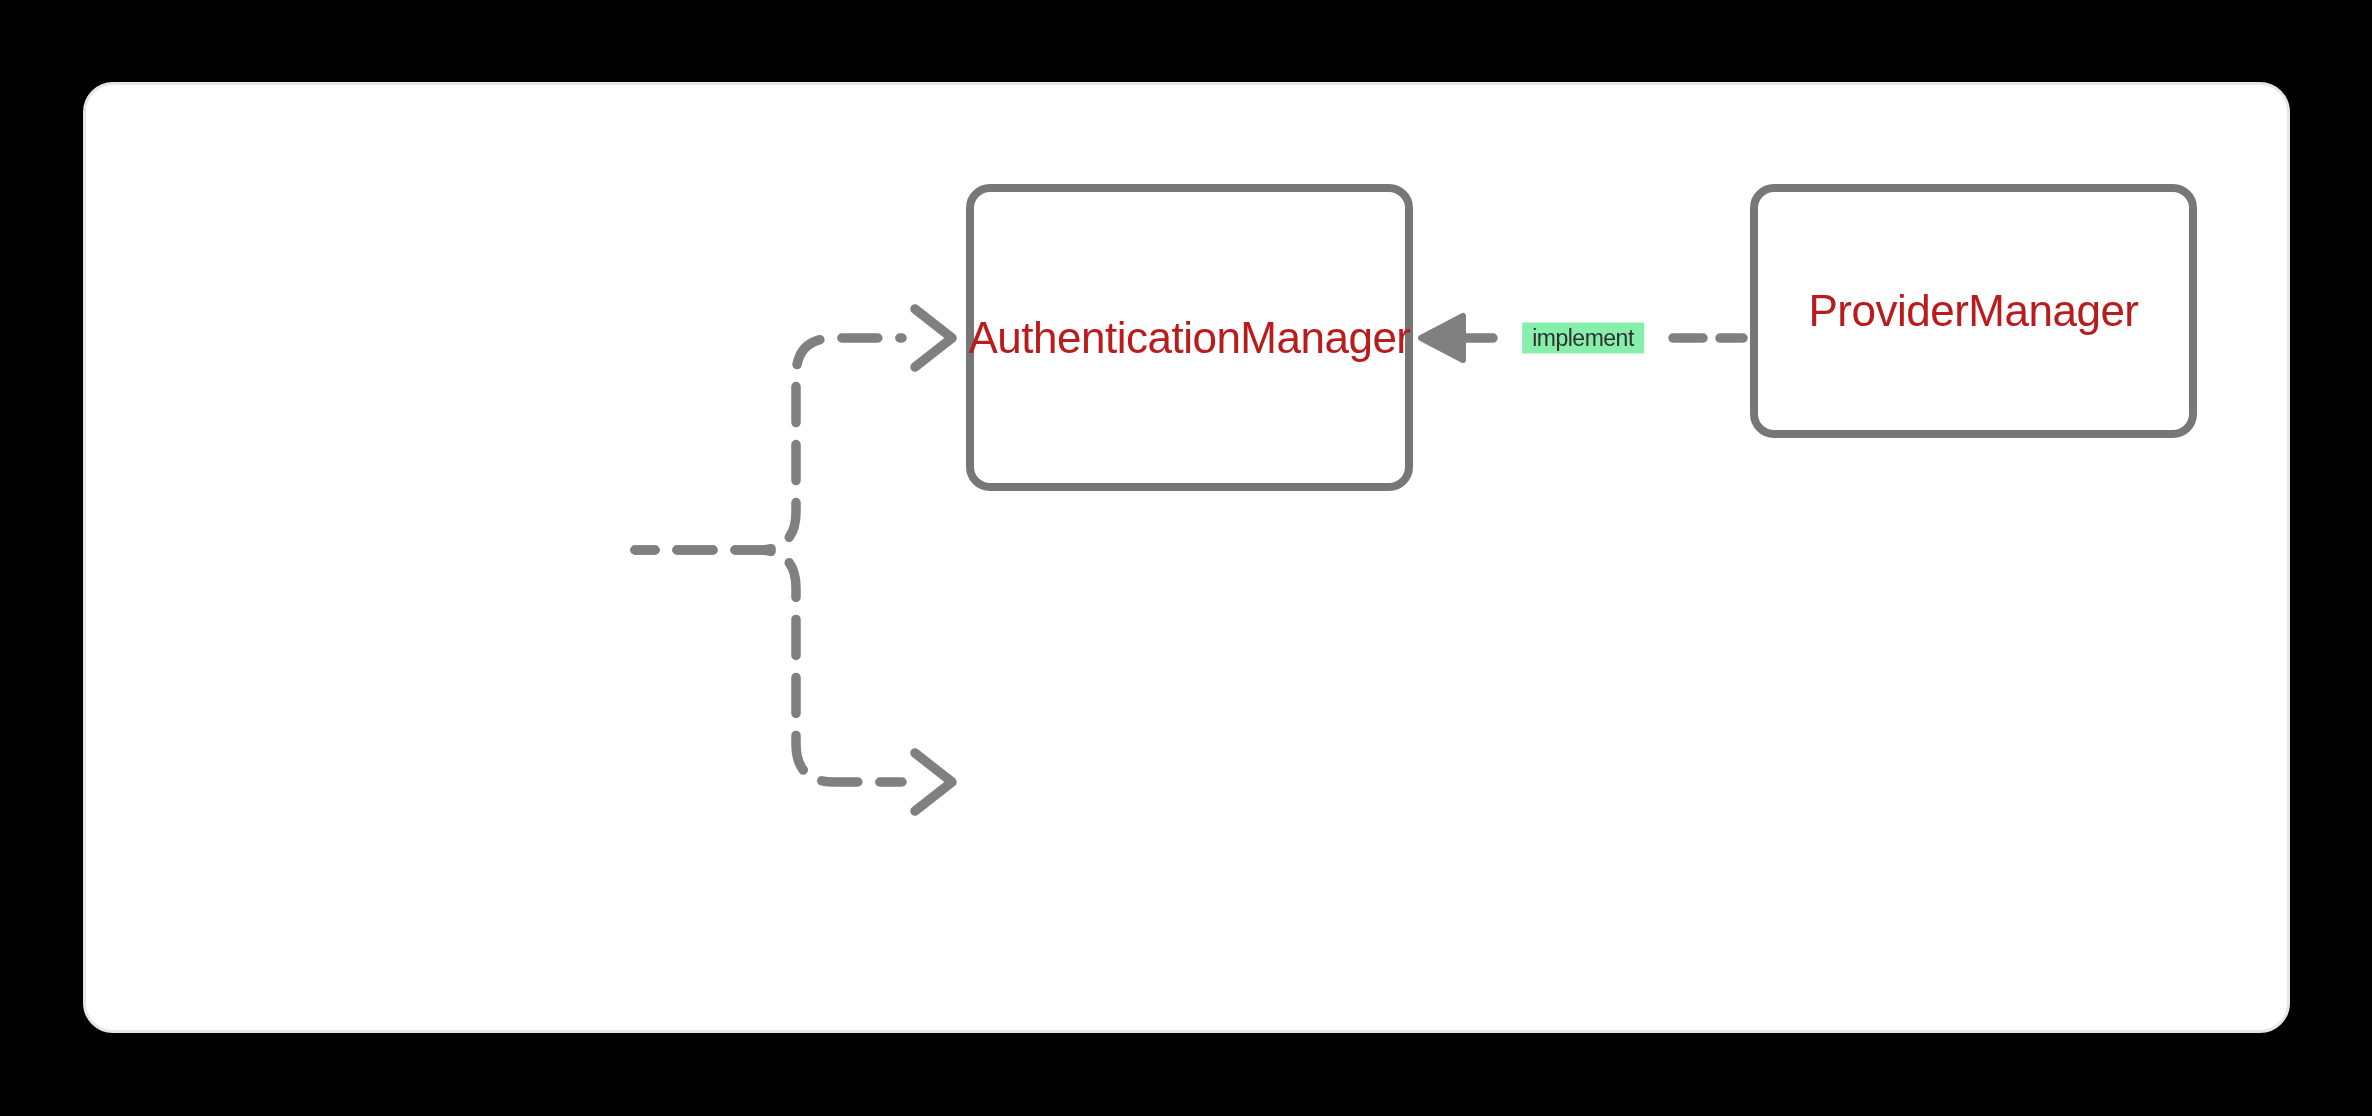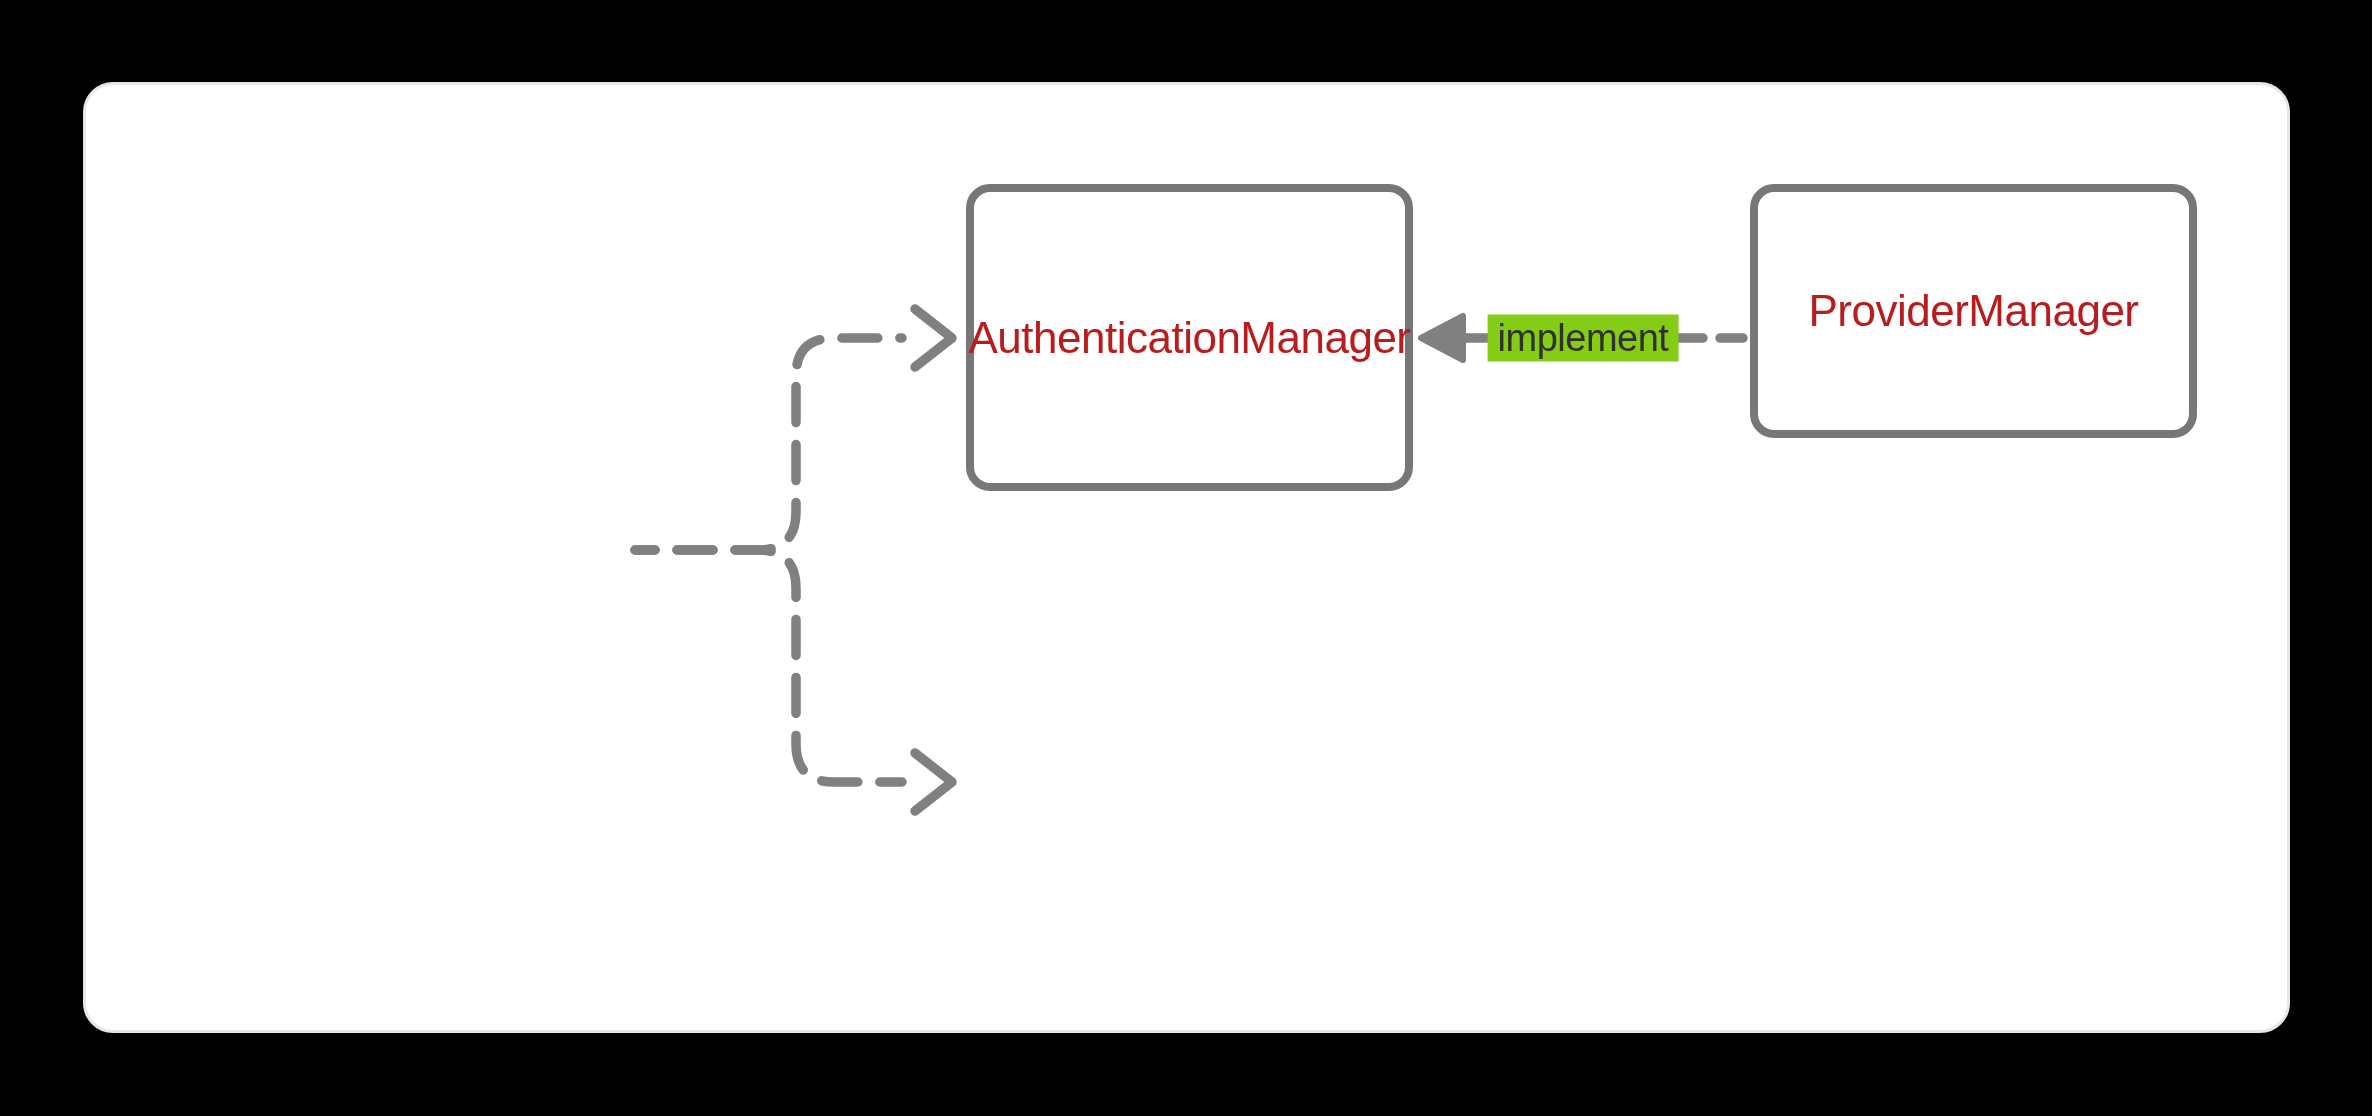--- a/index.html
+++ b/index.html
@@ -56,23 +56,23 @@
   }
   .node-filter               { left: 95px;   top: 309px; width: 447px; height: 311px; }
   .node-authentication-manager   { left: 880px;  top: 99px;  width: 447px; height: 307px; }
   .node-authentication-converter { left: 880px;  top: 541px; width: 450px; height: 312px; }
   .node-provider-manager     { left: 1664px; top: 99px;  width: 447px; height: 254px; }
   .edge-label {
     position: absolute;
     left: 1497px;
     top: 253px;
     transform: translate(-50%, -50%);
-    background: #84cc16;
+    background: #86efac;
     padding: 2px 10px;
-    font-size: 38px;
+    font-size: 23px;
     letter-spacing: -0.5px;
     color: #303030;
     white-space: nowrap;
   }
 </style>
 </head>
 <body>
 
 <div class="stage">
   <div class="card">

